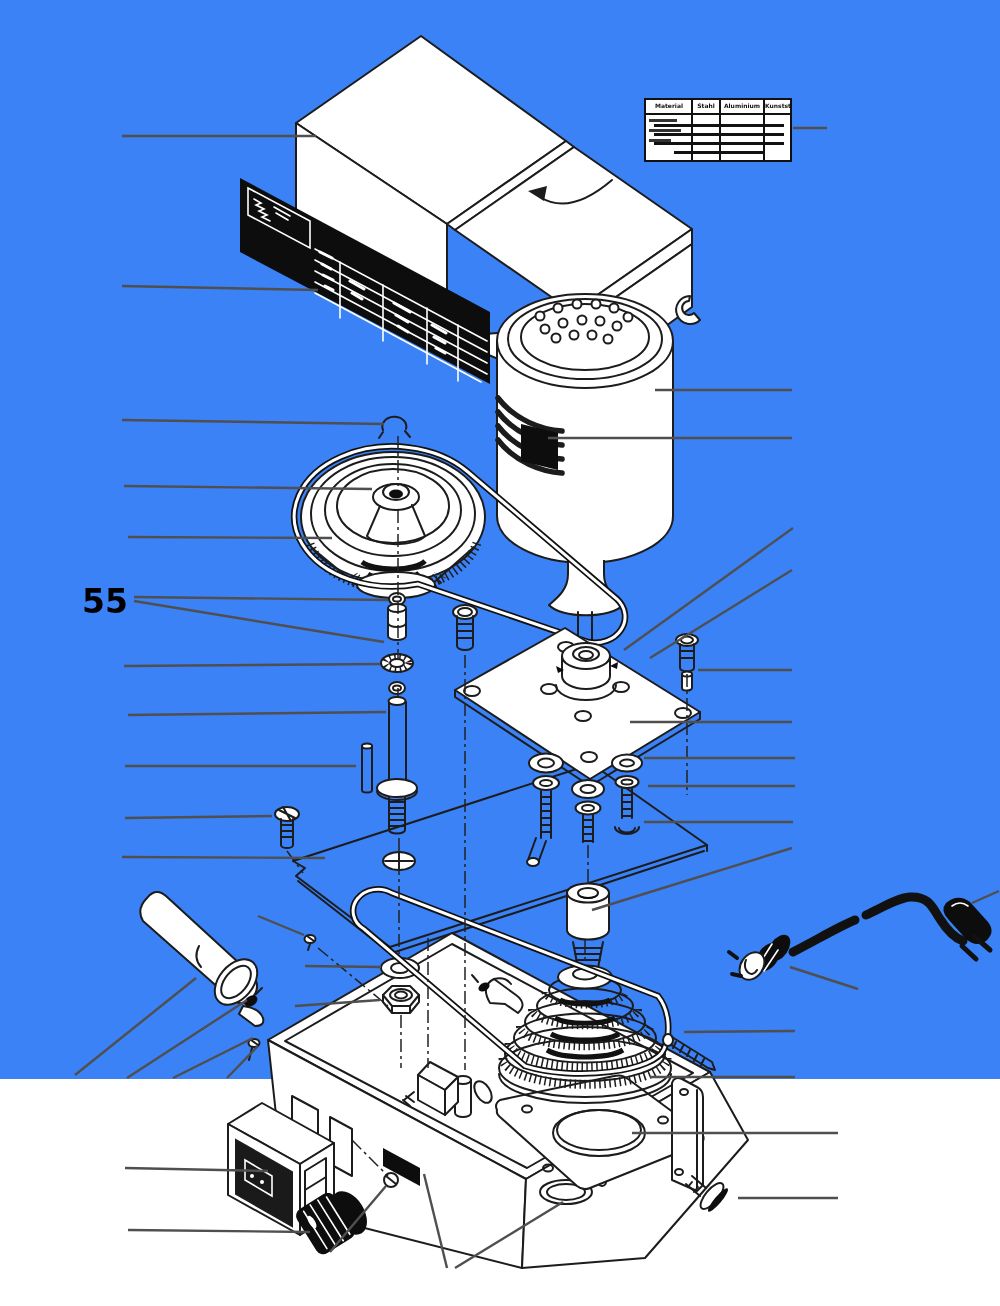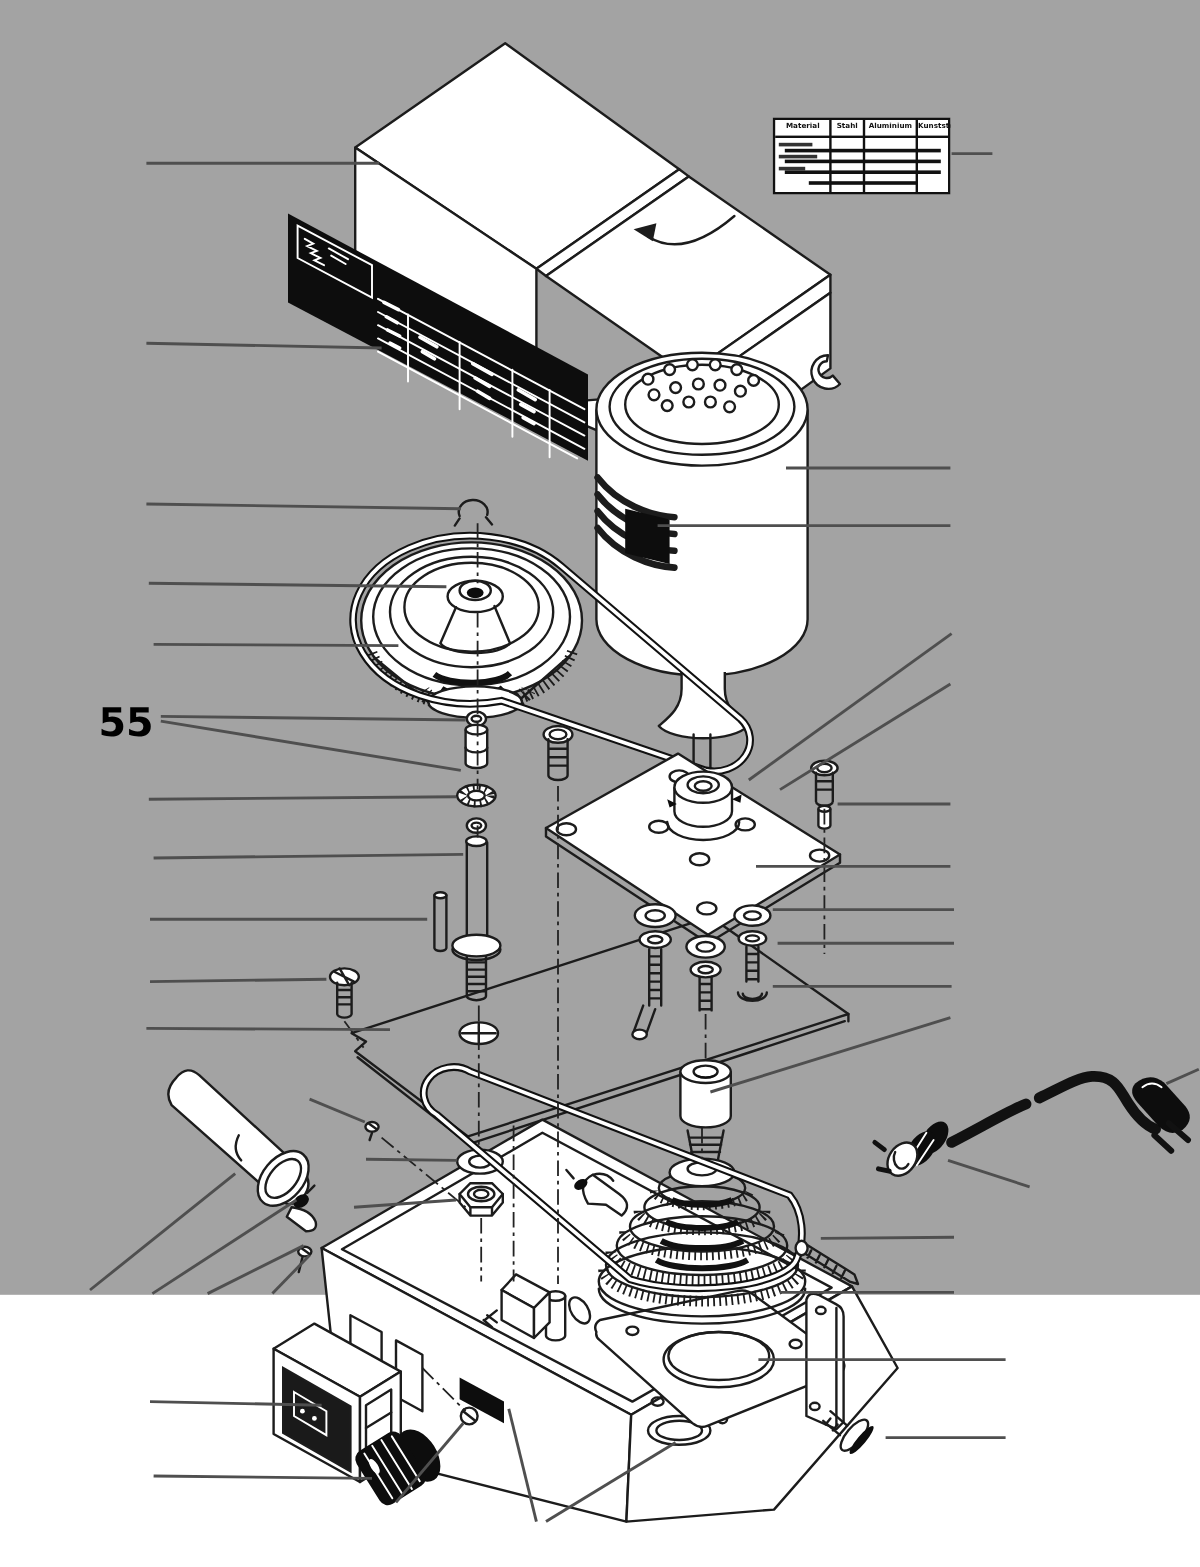--- a/index.html
+++ b/index.html
@@ -1,17 +1,17 @@
 <!DOCTYPE html>
 <html><head>
 <meta charset="utf-8">
 <style>
   html,body{margin:0;padding:0;background:#fff;width:1000px;height:1306px;overflow:hidden;
     font-family:"DejaVu Sans","Liberation Sans",sans-serif;}
-  .stage{position:relative;width:1000px;height:1079px;background:#a3a3a3;}
+  .stage{position:relative;width:1000px;height:1079px;background:#3b82f6;}
   svg{position:absolute;left:0;top:0;z-index:1;}
   .s{stroke:#1c1c1c;fill:none;stroke-width:2;stroke-linecap:round;stroke-linejoin:round}
   .f{fill:#fff;stroke:#1c1c1c;stroke-width:2;stroke-linejoin:round}
   .b{fill:#0d0d0d;stroke:none}
   .w{stroke:#fff;fill:none;stroke-width:1.6;stroke-linecap:round}
   .ld{stroke:#4f4f4f;stroke-width:2.4;fill:none}
   .dd{stroke:#222;stroke-width:1.5;fill:none;stroke-dasharray:13 4 3 4}
   .tick{fill:none;stroke:#1c1c1c;stroke-dasharray:1.5 3.5}
   .belt-o{stroke:#111;stroke-width:6.5;fill:none}
   .belt-i{stroke:#fff;stroke-width:3;fill:none}

